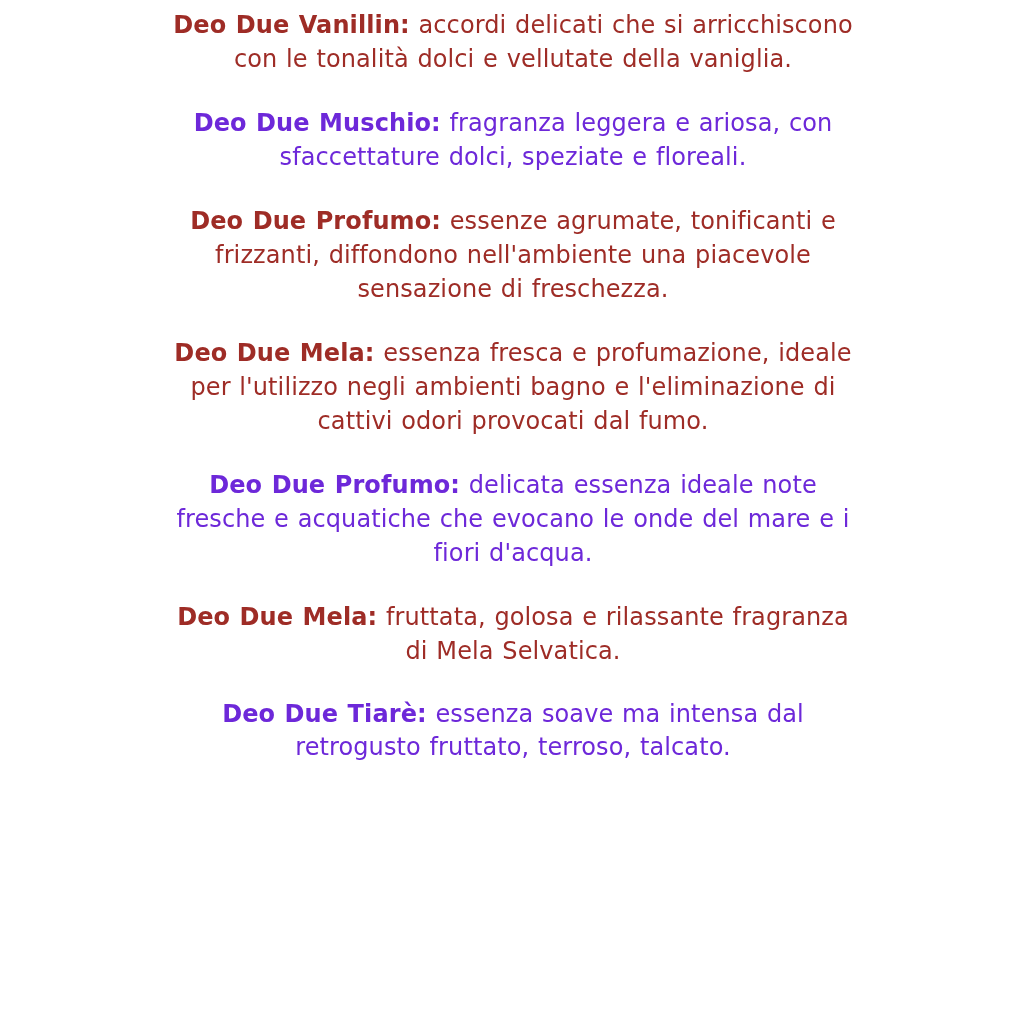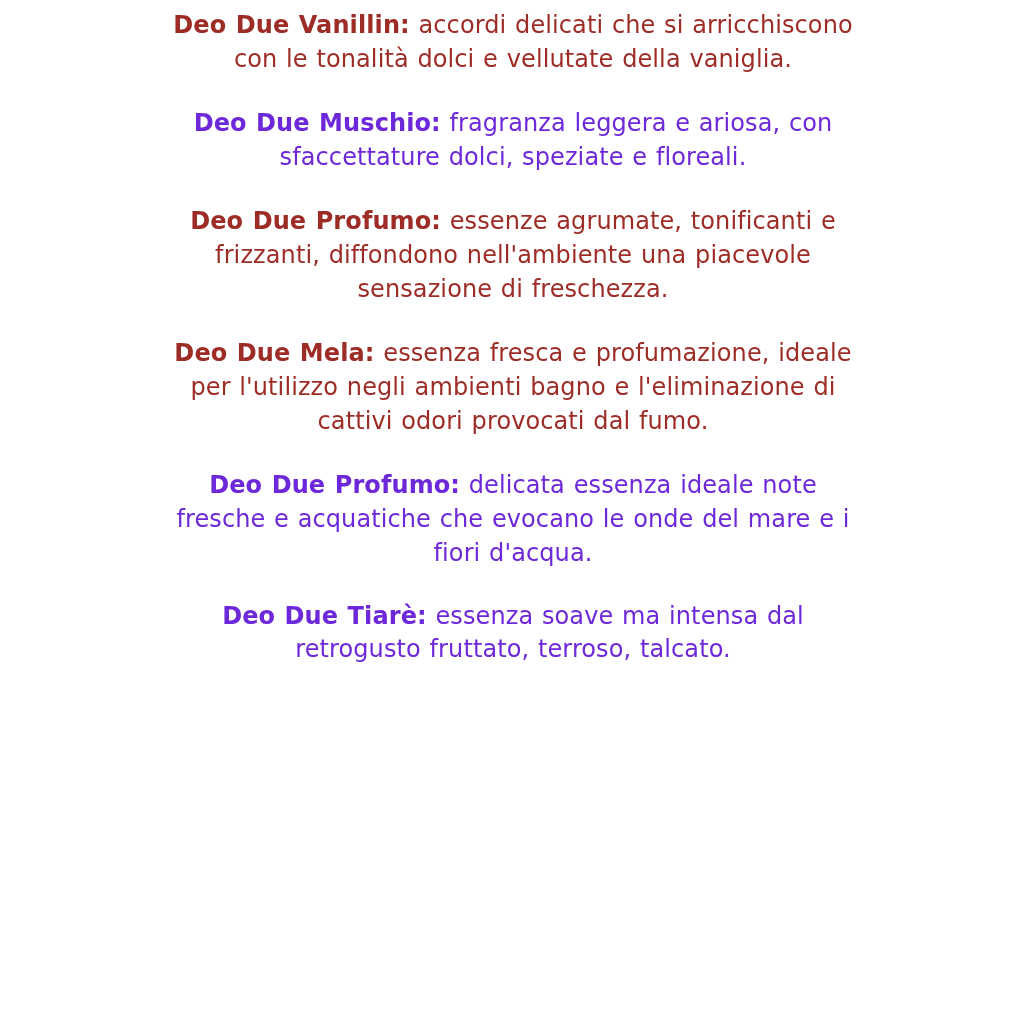--- a/index.html
+++ b/index.html
@@ -69,18 +69,21 @@
 
 
   <p class="entry color-red">
     <span class="name">Deo Due Mela:</span><span class="desc"> essenza fresca e profumazione, ideale per l'utilizzo negli ambienti bagno e l'eliminazione di cattivi odori provocati dal fumo.</span>
   </p>
 
   <p class="entry color-blue">
     <span class="name">Deo Due Profumo:</span><span class="desc"> delicata essenza ideale note fresche e acquatiche che evocano le onde del mare e i fiori d'acqua.</span>
   </p>
 
+  <p class="entry color-red">
+    <span class="name">Deo Due Mela:</span><span class="desc"> fruttata, golosa e rilassante fragranza di Mela Selvatica.</span>
+  </p>
 
   <p class="entry color-blue tight">
     <span class="name">Deo Due Tiarè:</span><span class="desc"> essenza soave ma intensa dal retrogusto fruttato, terroso, talcato.</span>
   </p>
 
 </div>
 
 </body></html>

